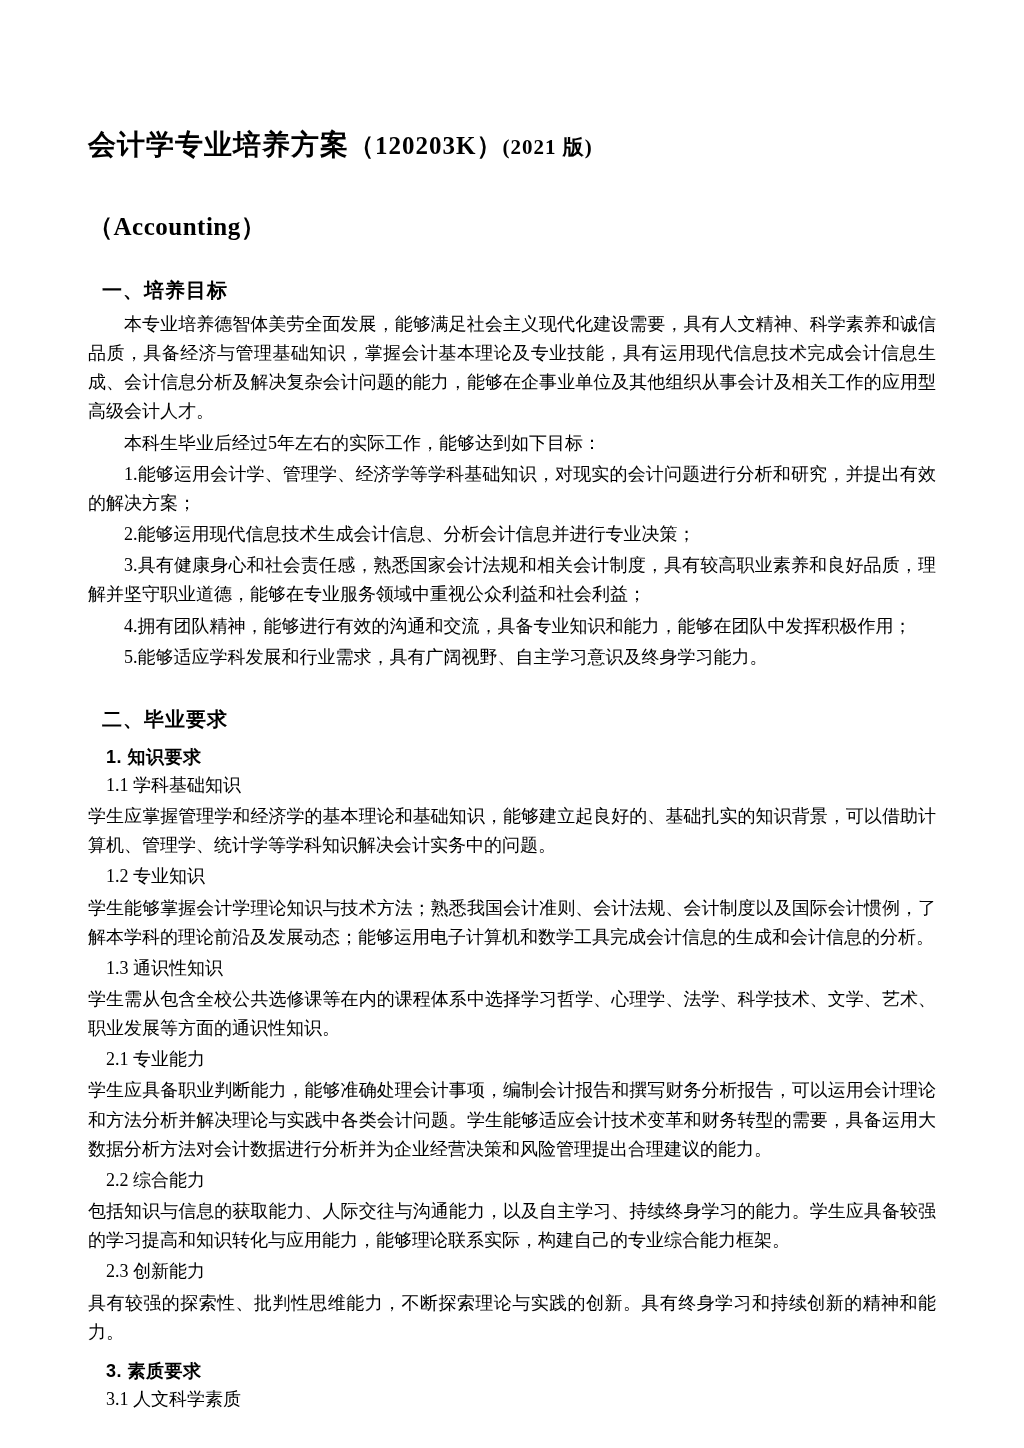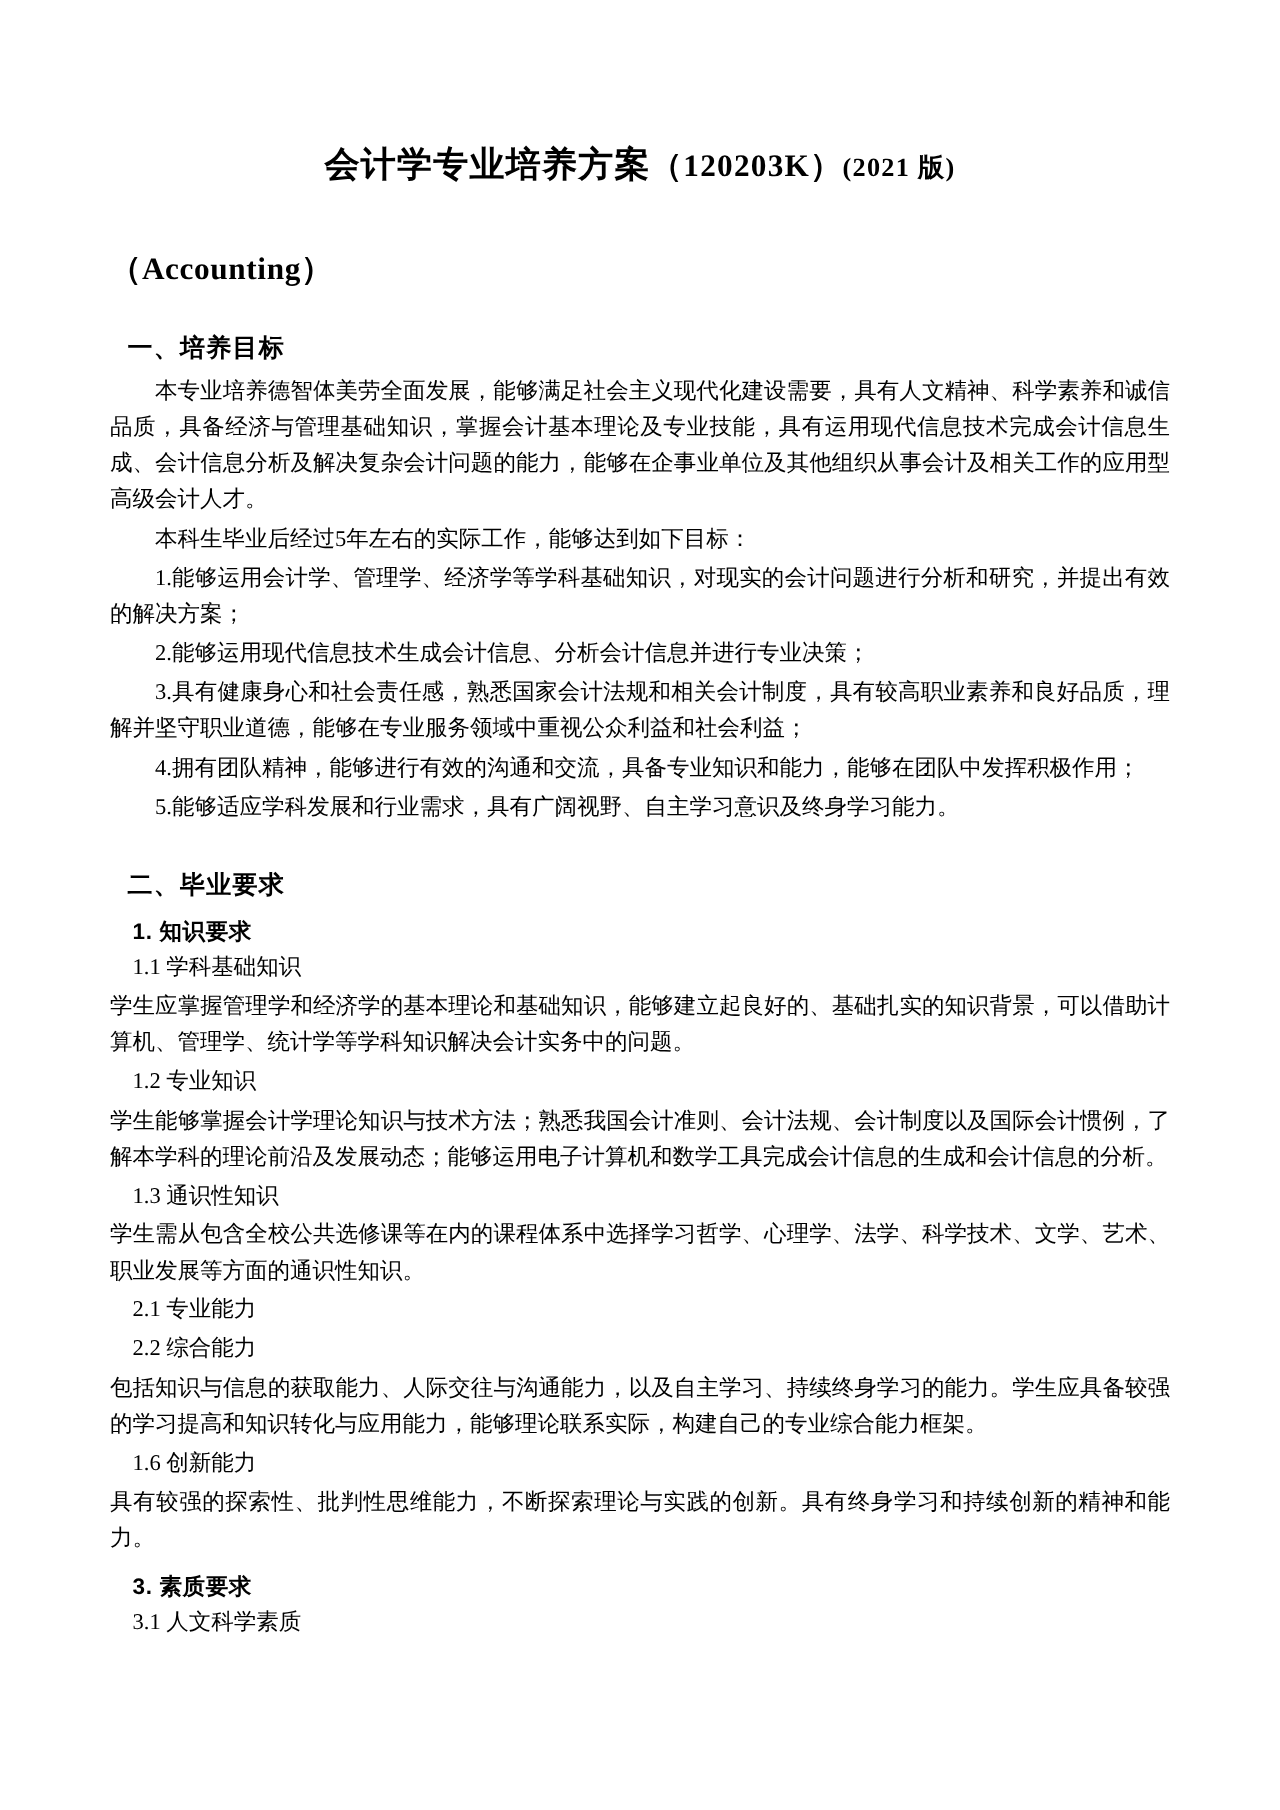--- a/index.html
+++ b/index.html
@@ -14,25 +14,25 @@
     color: #000000;
   }
   .page {
     width: 1024px;
     min-height: 1448px;
     box-sizing: border-box;
     padding: 96px 88px 60px 88px;
     background: #ffffff;
   }
   .doc-title {
-    text-align: center;
+    text-align: left;
     font-size: 28px;
     font-weight: bold;
     letter-spacing: 1px;
-    margin: 16px 0 0 0;
+    margin: 28px 0 0 0;
     line-height: 1.5;
   }
   .doc-title .code {
     font-size: 25px;
     font-weight: bold;
   }
   .doc-title .ver {
     font-size: 21px;
     font-weight: bold;
   }
@@ -100,21 +100,22 @@
 
   <div class="h2">1. 知识要求</div>
   <p class="body-text hang">1.1 学科基础知识</p>
   <p class="body-text noindent">学生应掌握管理学和经济学的基本理论和基础知识，能够建立起良好的、基础扎实的知识背景，可以借助计算机、管理学、统计学等学科知识解决会计实务中的问题。</p>
   <p class="body-text hang">1.2 专业知识</p>
   <p class="body-text noindent">学生能够掌握会计学理论知识与技术方法；熟悉我国会计准则、会计法规、会计制度以及国际会计惯例，了解本学科的理论前沿及发展动态；能够运用电子计算机和数学工具完成会计信息的生成和会计信息的分析。</p>
   <p class="body-text hang">1.3 通识性知识</p>
   <p class="body-text noindent">学生需从包含全校公共选修课等在内的课程体系中选择学习哲学、心理学、法学、科学技术、文学、艺术、职业发展等方面的通识性知识。</p>
 
   <p class="body-text hang">2.1 专业能力</p>
+  <p class="body-text noindent">学生应具备职业判断能力，能够准确处理会计事项，编制会计报告和撰写财务分析报告，可以运用会计理论和方法分析并解决理论与实践中各类会计问题。学生能够适应会计技术变革和财务转型的需要，具备运用大数据分析方法对会计数据进行分析并为企业经营决策和风险管理提出合理建议的能力。</p>
   <p class="body-text hang">2.2 综合能力</p>
   <p class="body-text noindent">包括知识与信息的获取能力、人际交往与沟通能力，以及自主学习、持续终身学习的能力。学生应具备较强的学习提高和知识转化与应用能力，能够理论联系实际，构建自己的专业综合能力框架。</p>
-  <p class="body-text hang"> 1.6 创新能力</p>
+  <p class="body-text hang"> 2.3 创新能力</p>
   <p class="body-text noindent">具有较强的探索性、批判性思维能力，不断探索理论与实践的创新。具有终身学习和持续创新的精神和能力。</p>
 
   <div class="h2">3. 素质要求</div>
   <p class="body-text hang">3.1 人文科学素质</p>
 
 </div>
 
 </body></html>

